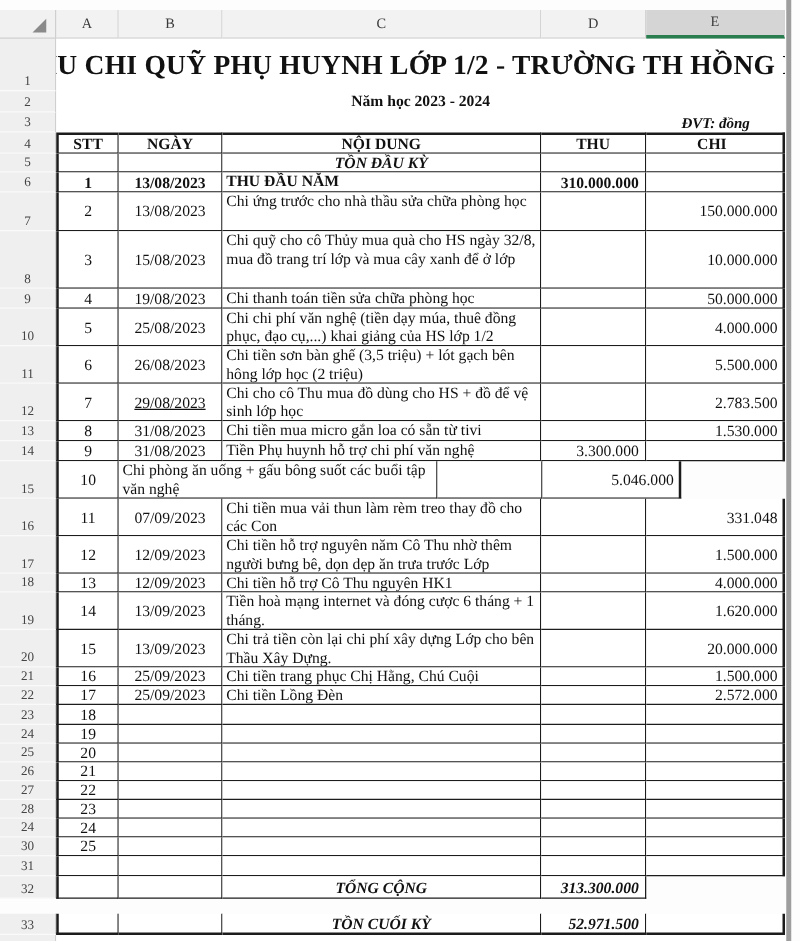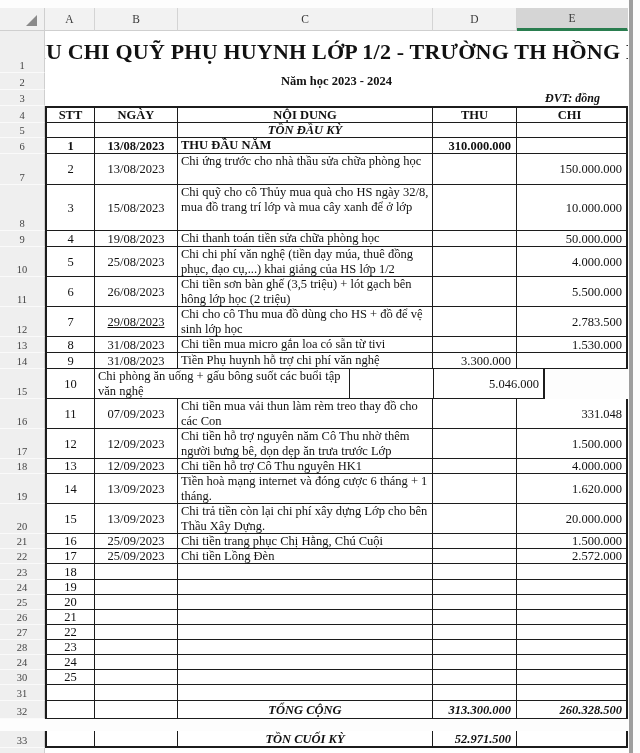--- a/index.html
+++ b/index.html
@@ -303,21 +303,20 @@
         <div class="cellw tc cc" style="width: 255px; flex: 0 0 255px;"></div>
         <div class="cellw tc cd" style="width: 84px; flex: 0 0 84px;"></div>
         <div class="cellw tc ce" style="width: 111px; flex: 0 0 111px;"></div>
       </div>
       <div class="srow" style="height: 18px;">
         <div class="gut">32</div>
         <div class="cellw tc ca" style="width: 50px; flex: 0 0 50px;"></div>
         <div class="cellw tc cb" style="width: 83px; flex: 0 0 83px;"></div>
         <div class="cellw tc lbl" style="width: 255px; flex: 0 0 255px;">TỔNG CỘNG</div>
         <div class="cellw tc cd ti" style="width: 84px; flex: 0 0 84px;">313.300.000</div>
-        <div class="cellw tc ce ti" style="width: 111px; flex: 0 0 111px;">260.328.500</div>
       </div>
       <div class="srow" style="height: 17px; margin-top: 12px;">
         <div class="gut">33</div>
         <div class="cellw tc ca t-bot" style="width: 50px; flex: 0 0 50px;"></div>
         <div class="cellw tc cb t-bot" style="width: 83px; flex: 0 0 83px;"></div>
         <div class="cellw tc lbl t-bot" style="width: 255px; flex: 0 0 255px;">TỒN CUỐI KỲ</div>
         <div class="cellw tc cd ti t-bot" style="width: 84px; flex: 0 0 84px;">52.971.500</div>
         <div class="cellw tc ce ti t-bot" style="width: 111px; flex: 0 0 111px;"></div>
       </div>
       <div class="srow" style="height: 17px;">

